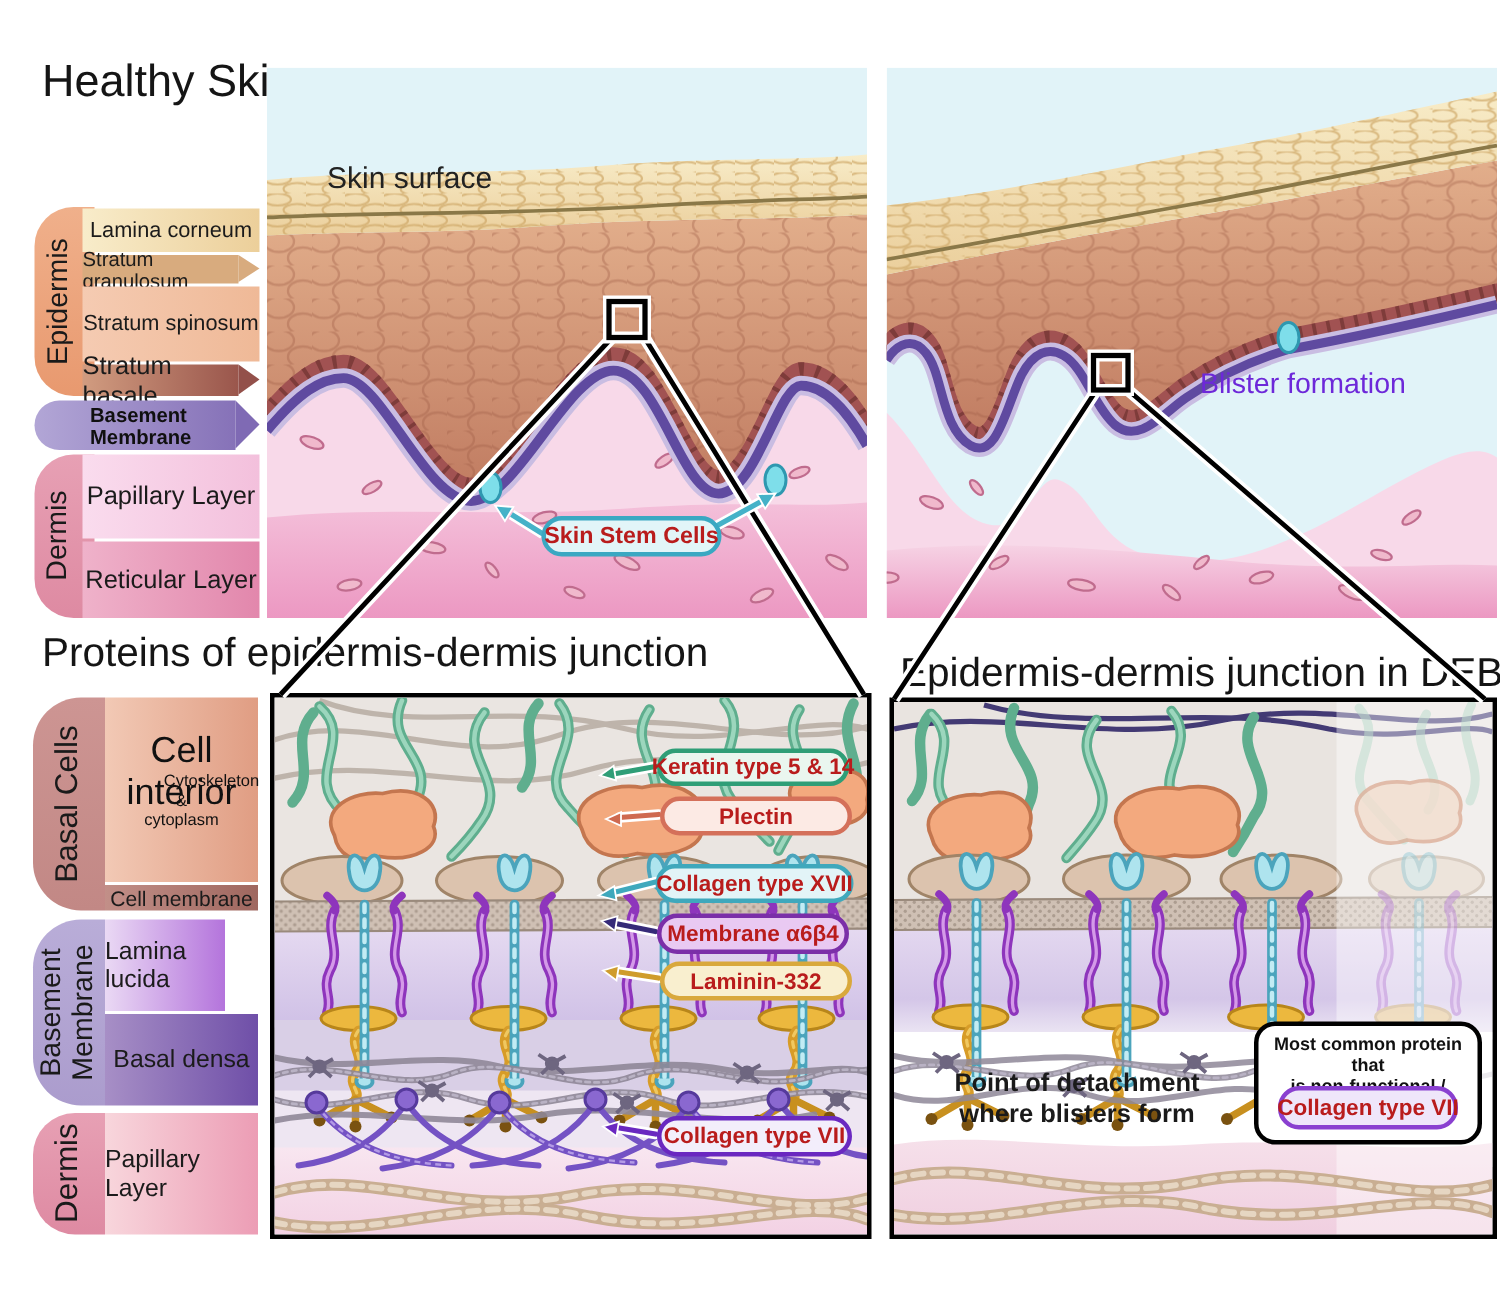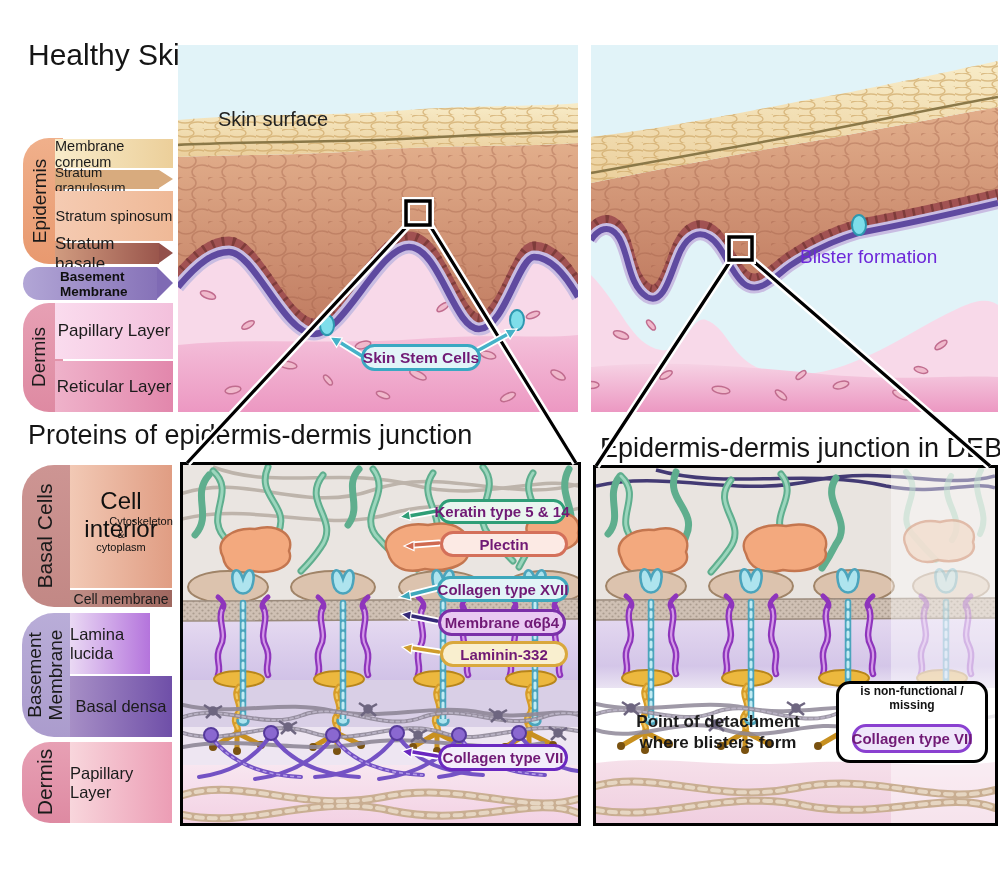--- a/index.html
+++ b/index.html
@@ -7,41 +7,41 @@
           font-family:"Liberation Sans","DejaVu Sans",sans-serif;color:#111;}
   .abs{position:absolute;}
   .title{position:absolute;color:#151515;white-space:nowrap;}
   .vlabel{position:absolute;display:flex;align-items:center;justify-content:center;
           text-align:center;transform:rotate(-90deg);color:#1a1a1a;}
   .band{position:absolute;display:flex;align-items:center;justify-content:center;
         color:#1b1b1b;}
   .tab{position:absolute;}
   .pill{position:absolute;display:flex;align-items:center;justify-content:center;
         font-weight:bold;border-radius:14px;border:3px solid #000;background:#fff;
-        white-space:nowrap;z-index:10;color:#701a75;}
+        white-space:nowrap;z-index:10;color:#b91c1c;}
   .panel{position:absolute;overflow:hidden;}
   .bpanel{position:absolute;border:3.5px solid #000;overflow:hidden;background:#fff;}
   svg{display:block;}
   #connect{position:absolute;left:0;top:0;z-index:5;pointer-events:none;}
   .txt{position:absolute;z-index:10;}
 </style>
 </head>
 <body>
 
 <div id="canvas">
 
   <div class="title" style="left:28px;top:38px;font-size:30px;">Healthy Skin</div>
   <div class="title" style="left:600px;top:45px;font-size:30px;">Dystrophic EB</div>
   <div class="title" style="left:28px;top:420px;font-size:27px;">Proteins of epidermis-dermis junction</div>
   <div class="title" style="left:600px;top:433px;width:392px;text-align:right;font-size:27px;">Epidermis-dermis junction in DEB</div>
 
   <div class="tab" style="left:23px;top:138px;width:40px;height:126px;border-radius:26px 0 0 26px;background:linear-gradient(180deg,#f0b08b,#e8996f);"></div>
   <div class="vlabel" style="left:-23px;top:188px;width:125px;height:26px;font-size:19px;">Epidermis</div>
 
-  <div class="band" style="left:55px;top:139px;width:118px;height:29px;font-size:14.5px;background:linear-gradient(90deg,#f8ecca,#eccf9a);">Membrane corneum</div>
+  <div class="band" style="left:55px;top:139px;width:118px;height:29px;font-size:14.5px;background:linear-gradient(90deg,#f8ecca,#eccf9a);">Lamina corneum</div>
   <div class="band" style="left:55px;top:170px;width:104px;height:19px;font-size:13.5px;background:#d8ab7e;">Stratum granulosum</div>
   <div class="abs" style="left:159px;top:170px;width:0;height:0;border-top:9.5px solid transparent;border-bottom:9.5px solid transparent;border-left:14px solid #d8ab7e;"></div>
   <div class="band" style="left:55px;top:191px;width:118px;height:50px;font-size:14.5px;background:linear-gradient(90deg,#f5cbb2,#efb997);">Stratum spinosum</div>
   <div class="band" style="left:55px;top:243px;width:104px;height:21px;font-size:17px;background:linear-gradient(90deg,#d19c80,#9a564c);">Stratum basale</div>
   <div class="abs" style="left:159px;top:243px;width:0;height:0;border-top:10.5px solid transparent;border-bottom:10.5px solid transparent;border-left:14px solid #93504a;"></div>
 
   <div class="tab" style="left:23px;top:267px;width:134px;height:33px;border-radius:17px 0 0 17px;background:linear-gradient(90deg,#b2a6d6,#8672b8);"></div>
   <div class="abs" style="left:157px;top:267px;width:0;height:0;border-top:16.5px solid transparent;border-bottom:16.5px solid transparent;border-left:16px solid #7f6ab4;"></div>
   <div class="abs" style="left:60px;top:269px;width:80px;font-size:13.5px;font-weight:bold;line-height:15px;color:#101010;">Basement Membrane</div>
 
@@ -528,17 +528,18 @@
   <div class="pill" style="left:438px;top:609px;width:122px;height:21px;font-size:15px;border-color:#7b2fa8;background:#e9c9f2;">Membrane α6β4</div>
   <div class="pill" style="left:440px;top:641px;width:122px;height:20px;font-size:15px;border-color:#d9a83c;background:#f9efcf;">Laminin-332</div>
   <div class="pill" style="left:438px;top:744px;width:124px;height:21px;font-size:15px;border-color:#6a28c0;background:#f3eefb;">Collagen type VII</div>
 
   <div class="txt" style="left:630px;top:711px;width:176px;text-align:center;font-weight:bold;font-size:17px;line-height:21px;color:#1a1a1a;">
     <div>Point of detachment</div>
     <div>where blisters form</div>
   </div>
 
   <div class="abs" style="left:836px;top:681px;width:146px;height:76px;background:#fff;border:3px solid #000;border-radius:14px;z-index:10;">
+    <div style="text-align:center;font-weight:bold;font-size:12px;margin-top:5px;">Most common protein that</div>
     <div style="text-align:center;font-weight:bold;font-size:12px;">is non-functional / missing</div>
     <div class="pill" style="left:13px;top:40px;width:114px;height:23px;font-size:15px;border-color:#8a40d0;background:#efe6fa;">Collagen type VII</div>
   </div>
 
 </div>
 
 </body></html>

